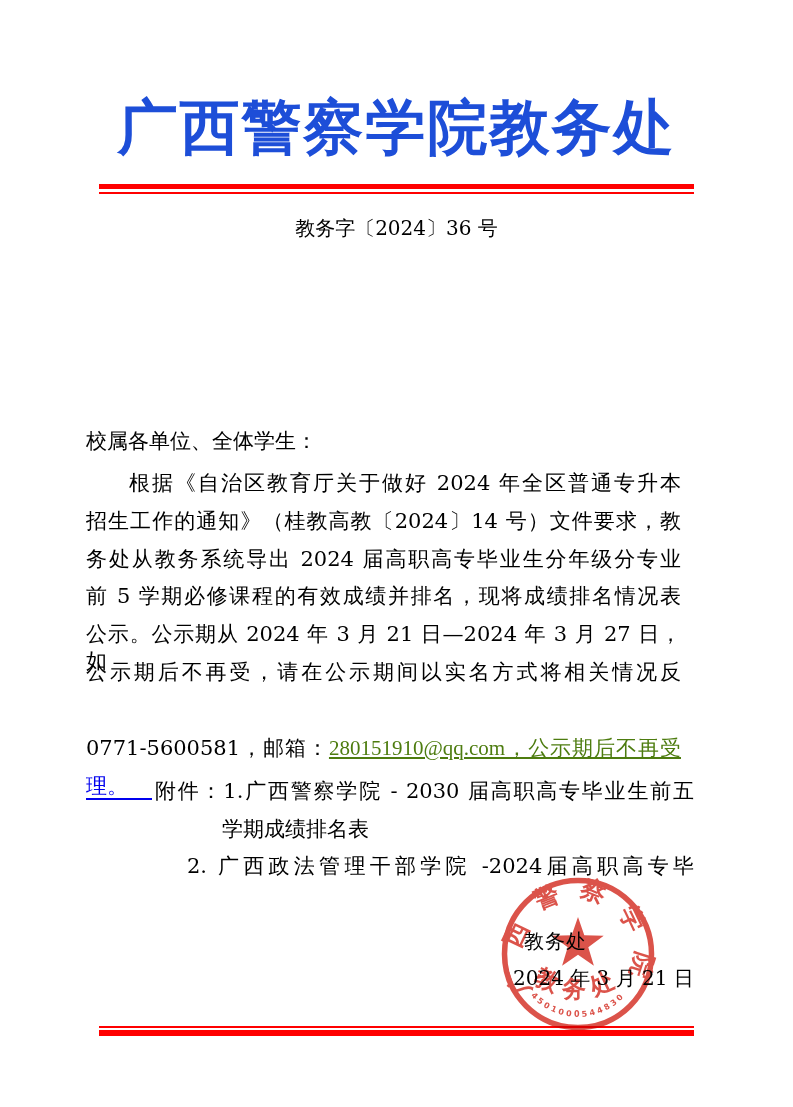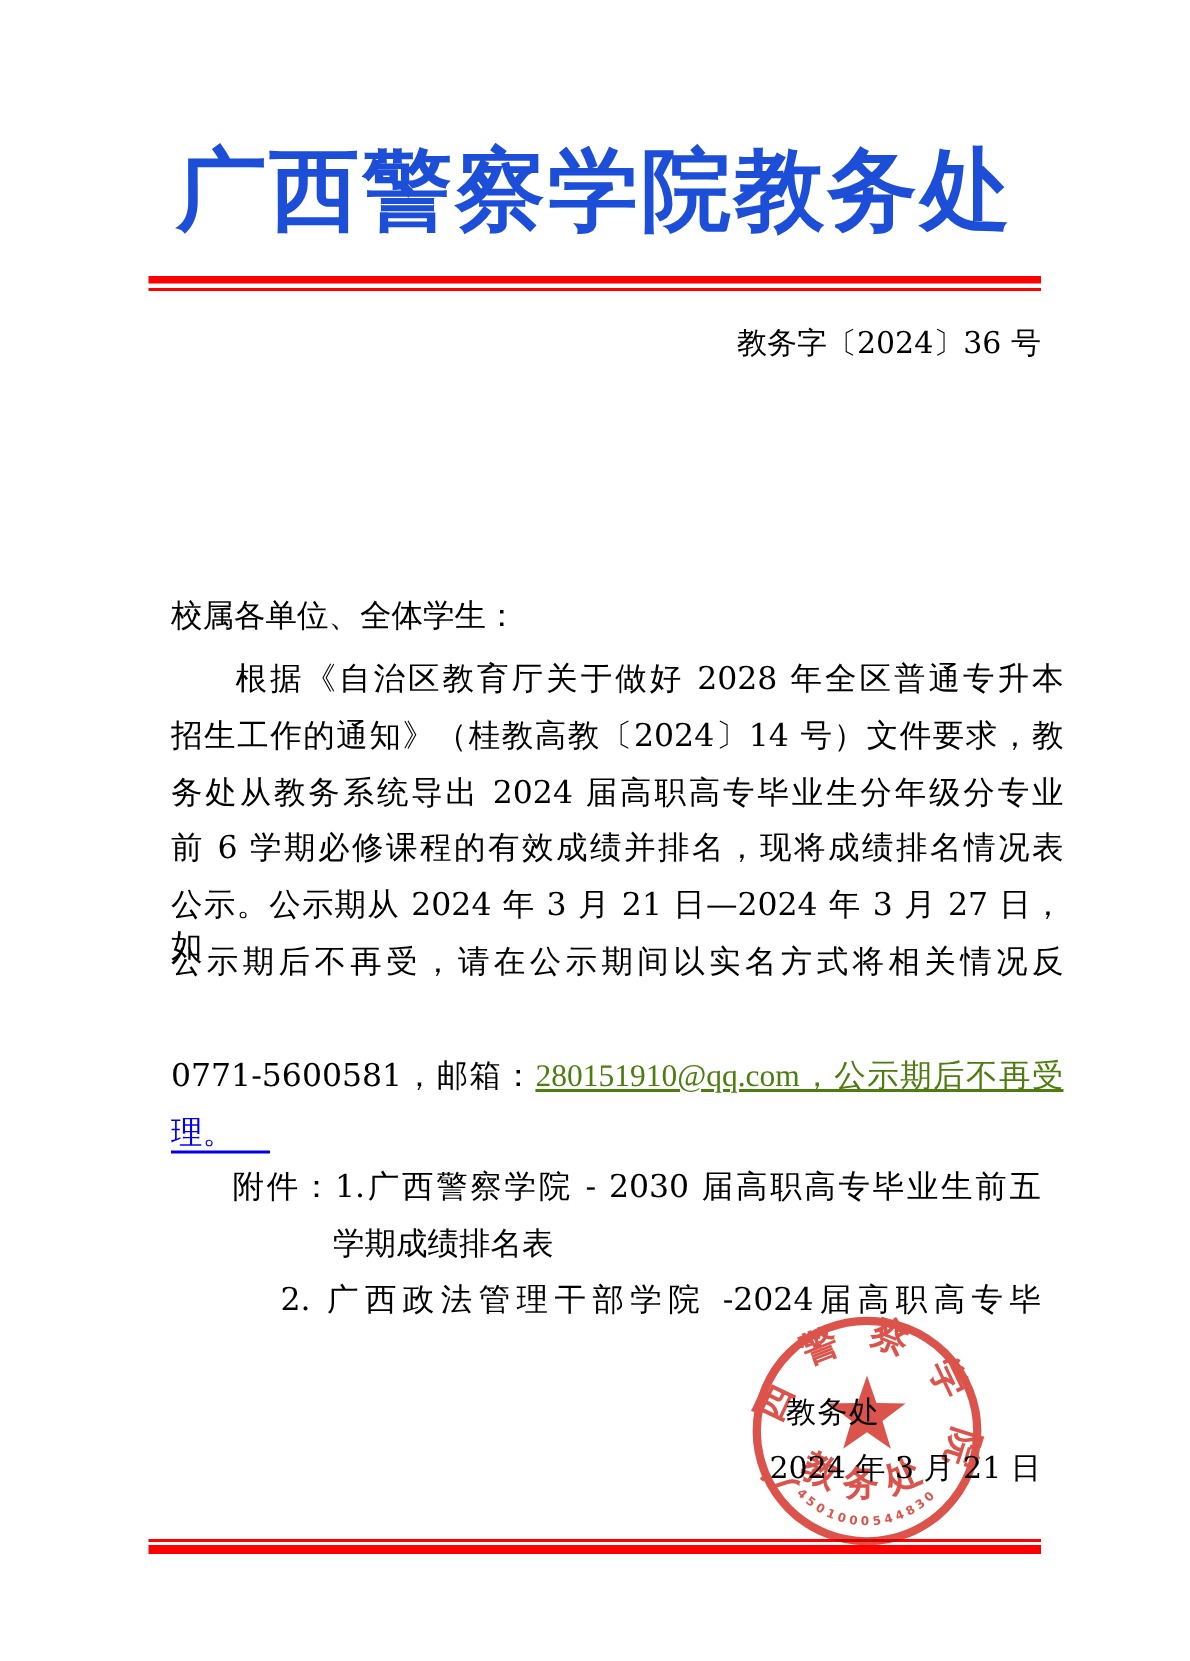--- a/index.html
+++ b/index.html
@@ -23,21 +23,21 @@
     white-space: nowrap;
   }
   .rule { position: absolute; left: 99px; width: 595px; background: #ff0000; }
   .rule-top-thick  { top: 184px; height: 5px; }
   .rule-top-thin   { top: 192px; height: 2px; }
   .rule-bot-thin   { top: 1026px; height: 2px; }
   .rule-bot-thick  { top: 1030px; height: 6px; }
 
   .doc-number {
     position: absolute; left: 99px; width: 595px; top: 216px;
-    text-align: right;
+    text-align: center;
     font-size: 20px; line-height: 24px;
     font-style: normal;
   }
 
   .notice-title {
     position: absolute; left: 99px; width: 595px; top: 278px;
     text-align: center;
     font-size: 31px; font-weight: 700;
     line-height: 41px;
     letter-spacing: 1px;
@@ -50,21 +50,21 @@
     white-space: nowrap;
   }
   .jline {
     position: absolute;
     font-size: 21px;
     line-height: 27px;
     text-align: justify;
     text-align-last: justify;
     -moz-text-align-last: justify;
   }
-  .col { left: 114px; width: 595px; }
+  .col { left: 86px; width: 595px; margin-top: 31px; }
   .indent { text-indent: 43px; }
   .spread { letter-spacing: 4px; }
 
   a.doclink, .doclink {
     color: #4d7c0f;
     text-decoration: underline;
     cursor: pointer;
     font-family: Liberation Serif, serif;
   }
   a.doclink-tail {
@@ -112,24 +112,24 @@
   <div class="masthead">广西警察学院教务处</div>
 
   <div class="rule rule-top-thick"></div>
   <div class="rule rule-top-thin"></div>
 
   <div class="doc-number">教务字〔2024〕36 号</div>
 
 
   <div class="tline col" style="top:397px">校属各单位、全体学生：</div>
 
-  <div class="jline col indent" style="top:439px">根据《自治区教育厅关于做好 2028 年全区普通专升本</div>
+  <div class="jline col indent" style="top:439px">根据《自治区教育厅关于做好 2024 年全区普通专升本</div>
   <div class="jline col" style="top:477px">招生工作的通知》（桂教高教〔2024〕14 号）文件要求，教</div>
   <div class="jline col" style="top:515px">务处从教务系统导出 2024 届高职高专毕业生分年级分专业</div>
-  <div class="jline col" style="top:552px">前 6 学期必修课程的有效成绩并排名，现将成绩排名情况表</div>
+  <div class="jline col" style="top:552px">前 5 学期必修课程的有效成绩并排名，现将成绩排名情况表</div>
   <div class="jline col" style="top:590px">公示。公示期从 2024 年 3 月 21 日—2024 年 3 月 27 日，如</div>
   <div class="jline col" style="top:628px">公示期后不再受，请在公示期间以实名方式将相关情况反</div>
 
   <div class="jline col" style="top:704px"><span>0771-5600581，邮箱：</span><a class="doclink">280151910@qq.com，公示期后不再受</a></div>
 
   <div class="tline col" style="top:742px"><a class="doclink-tail">理。</a></div>
 
   <div class="jline" style="top:778px; left:155px; width:539px">附件：1.广西警察学院 - 2030 届高职高专毕业生前五</div>
   <div class="tline" style="top:816px; left:222px">学期成绩排名表</div>
   <div class="jline" style="top:853px; left:187px; width:507px">2. 广西政法管理干部学院 -2024届高职高专毕</div>

